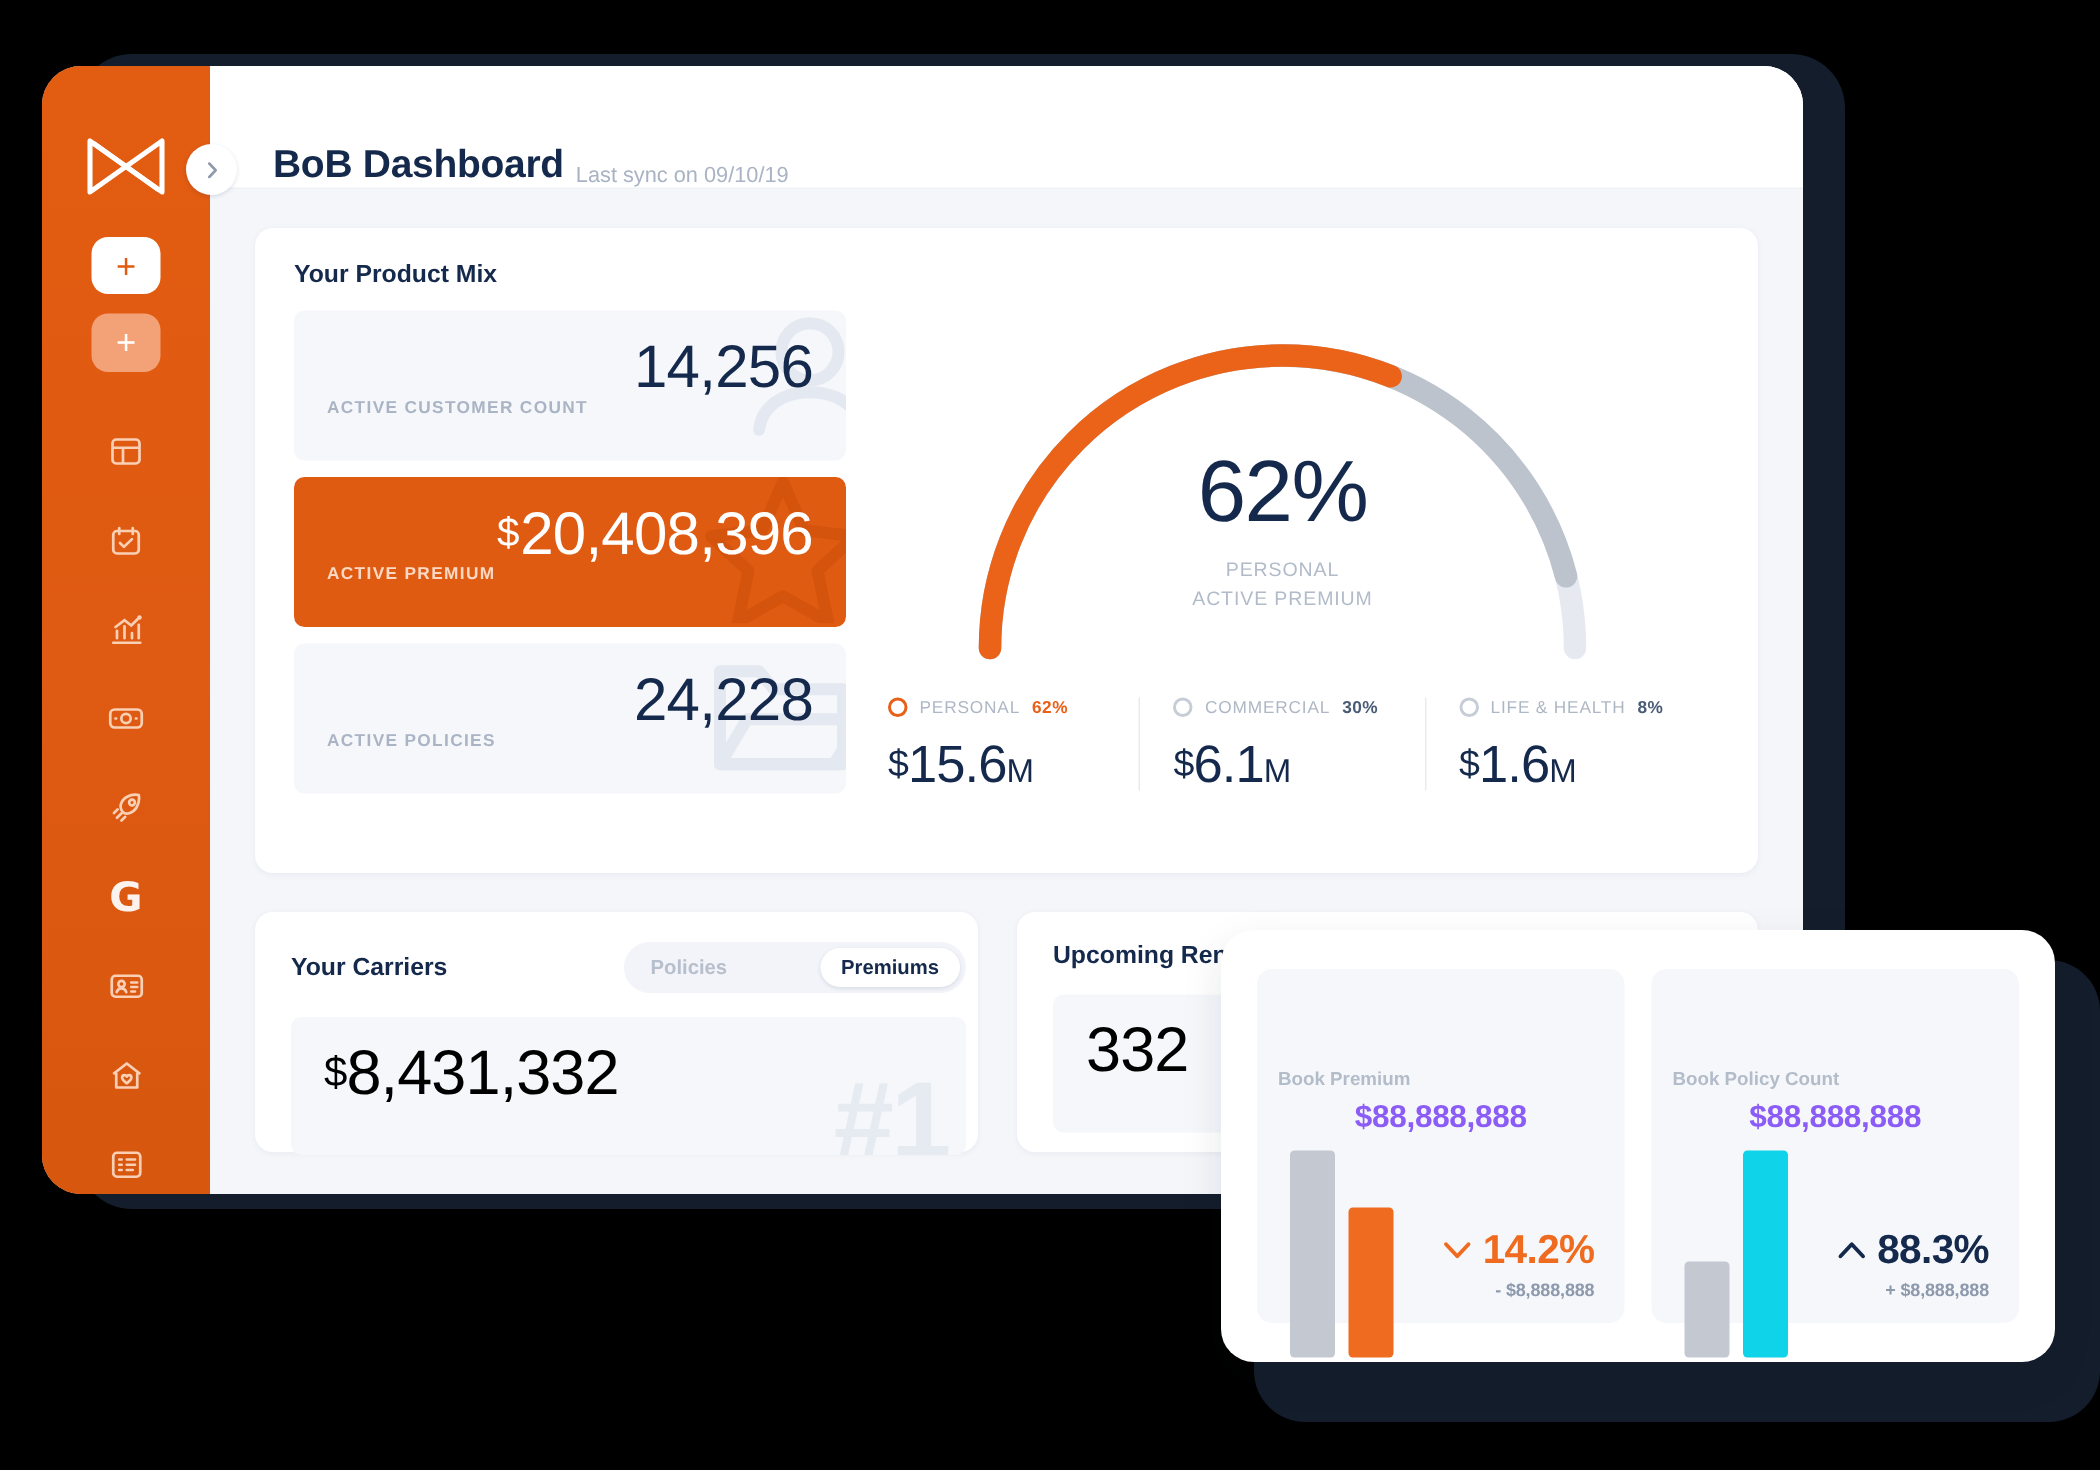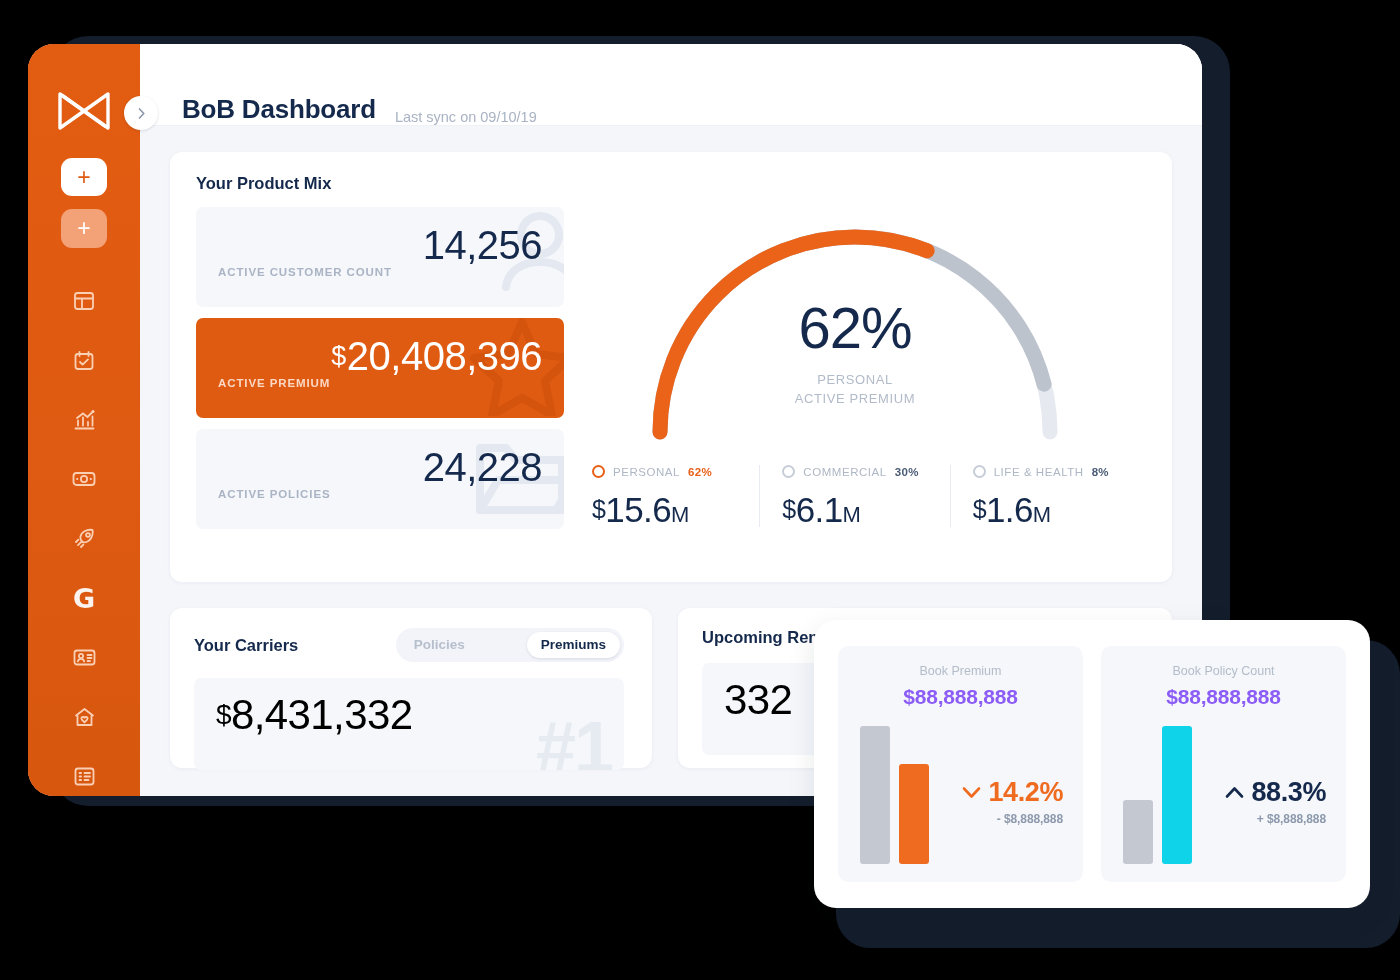--- a/index.html
+++ b/index.html
@@ -108,21 +108,21 @@
     align-items: flex-end;
     padding-left: 42px;
     flex: 0 0 82px;
     border-bottom: 1px solid #eef1f6;
   }
   #page-title {
     font-size: 26px; font-weight: 700; color: #14294b;
     letter-spacing: -.2px;
   }
   #last-sync {
-    margin-left: 19px;
+    margin-left: 8px;
     font-size: 14.5px; color: #a9b3c4; font-weight: 400;
   }
 
   #scroll {
     flex: 1 1 auto;
     padding: 26px 30px 0 30px;
     overflow: hidden;
   }
 
   .card {
@@ -241,21 +241,21 @@
   }
   .leg-val .cur { font-size: 25px; vertical-align: 4px; }
   .leg-val .m   { font-size: 22px; }
 
   
   #bottom-row {
     display: flex;
     gap: 26px;
     margin-top: 26px;
   }
-  #carriers-card { width: 482px; flex: 0 0 482px; padding: 20px 28px 0 24px; height: 160px; }
+  #carriers-card { width: 482px; flex: 0 0 482px; padding: 20px 8px 0 24px; height: 160px; }
   #renewals-card { flex: 1 1 auto; padding: 20px 24px 0 24px; height: 160px; }
 
   .card-head {
     display: flex; align-items: center; justify-content: space-between;
   }
   #toggle-pill {
     display: flex; align-items: flex-start;
     background: #f2f4f9;
     border-radius: 18px;
     padding: 4px;
@@ -304,22 +304,22 @@
   }
   .mini-card {
     flex: 1 1 0;
     background: #f5f7fb;
     border-radius: 10px;
     padding: 18px 14px 14px 14px;
     display: flex;
     flex-direction: column;
   }
   .mini-title {
-    text-align: center;
-    font-size: 12.5px; color: #b3bcc9; font-weight: 400;
+    text-align: left;
+    font-size: 12.5px; color: #b3bcc9; font-weight: 700; margin-top: 48px;
   }
   .mini-value {
     text-align: center;
     margin-top: 7px;
     font-size: 21px; font-weight: 700; color: #8b5cf6; letter-spacing: -.2px;
   }
   .mini-body {
     flex: 1 1 auto;
     display: flex;
     align-items: flex-end;

